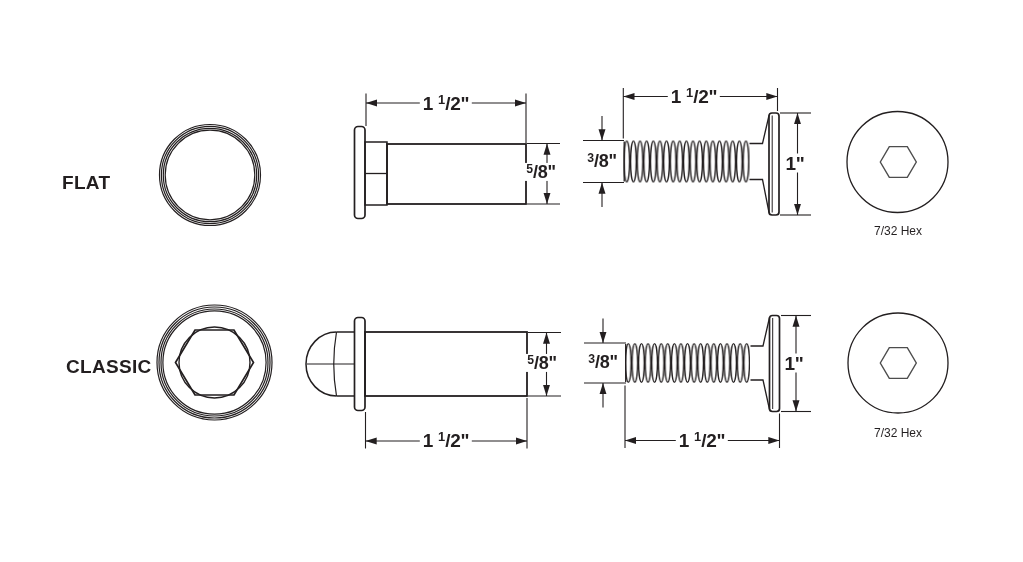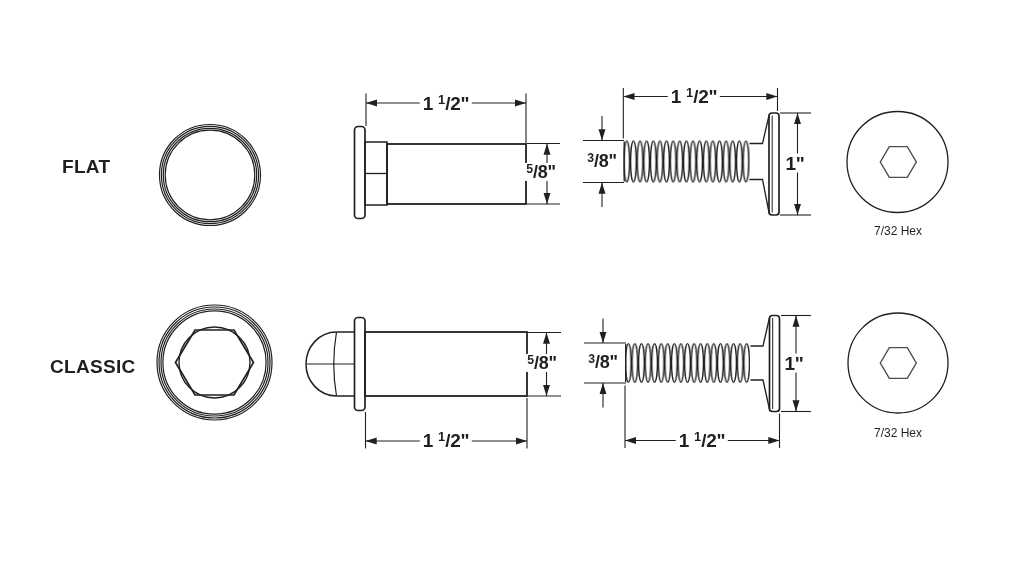--- a/index.html
+++ b/index.html
@@ -162,30 +162,30 @@
       <path d="M779.5,413.5 V448"></path>
       <line x1="625" y1="440.5" x2="779.5" y2="440.5" marker-start="url(#ah)" marker-end="url(#ah)"></line>
     </g>
 
     <g fill="none">
       <circle cx="898" cy="363" r="50" stroke="#231f20" stroke-width="1.3"></circle>
       <polygon points="880.3,363 889.3,347.6 907.3,347.6 916.3,363 907.3,378.4 889.3,378.4" stroke="#4d4d4d" stroke-width="1.4"></polygon>
     </g>
   </svg>
 
-  <div class="lbl row-label" style="left:62px;top:166px;">FLAT</div>
+  <div class="lbl row-label" style="left:62px;top:182px;">FLAT</div>
 
   <div class="lbl dim-label" style="left:446px;top:103px;">1 <sup>1</sup>/2"</div>
   <div class="lbl dim-label small" style="left:541px;top:172px;"><sup>5</sup>/8"</div>
   <div class="lbl dim-label" style="left:694px;top:96px;">1 <sup>1</sup>/2"</div>
   <div class="lbl dim-label small" style="left:602px;top:161px;"><sup>3</sup>/8"</div>
   <div class="lbl dim-label" style="left:795px;top:163px;">1"</div>
   <div class="lbl hex-label" style="left:898px;top:231px;">7/32 Hex</div>
 
-  <div class="lbl row-label" style="left:50px;top:366px;">CLASSIC</div>
+  <div class="lbl row-label" style="left:66px;top:366px;">CLASSIC</div>
 
   <div class="lbl dim-label" style="left:446px;top:440px;">1 <sup>1</sup>/2"</div>
   <div class="lbl dim-label small" style="left:542px;top:363px;"><sup>5</sup>/8"</div>
   <div class="lbl dim-label" style="left:702px;top:440px;">1 <sup>1</sup>/2"</div>
   <div class="lbl dim-label small" style="left:603px;top:362px;"><sup>3</sup>/8"</div>
   <div class="lbl dim-label" style="left:794px;top:363px;">1"</div>
   <div class="lbl hex-label" style="left:898px;top:433px;">7/32 Hex</div>
 
 </div>
 

